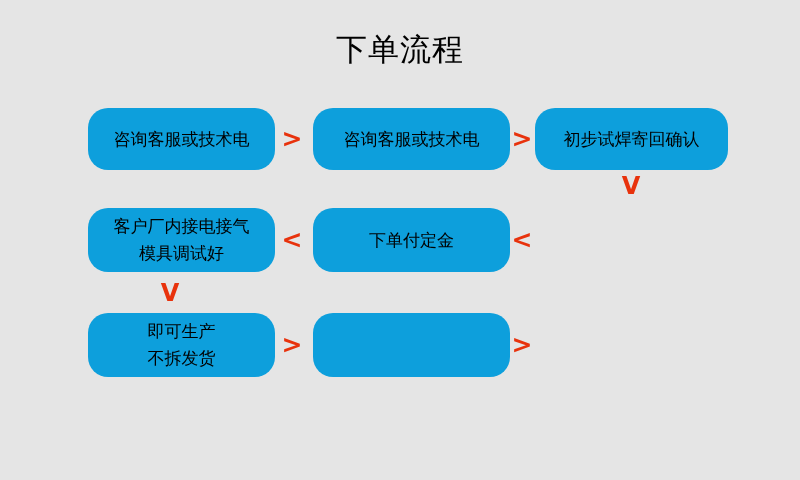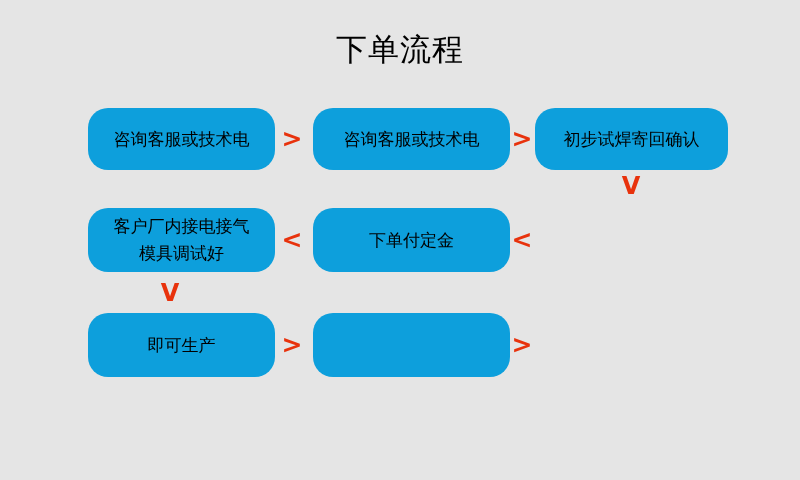--- a/index.html
+++ b/index.html
@@ -150,20 +150,21 @@
     <span class="line">下单付定金</span>
   </div>
 
   <div class="arrow arrow-h a-r2-2">&lt;</div>
 
 
   <div class="arrow arrow-v a-v-c1">V</div>
 
   <div class="node r3 c1">
     <span class="line">即可生产</span>
+    <span class="line">不拆发货</span>
   </div>
 
   <div class="arrow arrow-h a-r3-1">&gt;</div>
 
   <div class="node r3 c2">
   </div>
 
   <div class="arrow arrow-h a-r3-2">&gt;</div>
 
 

